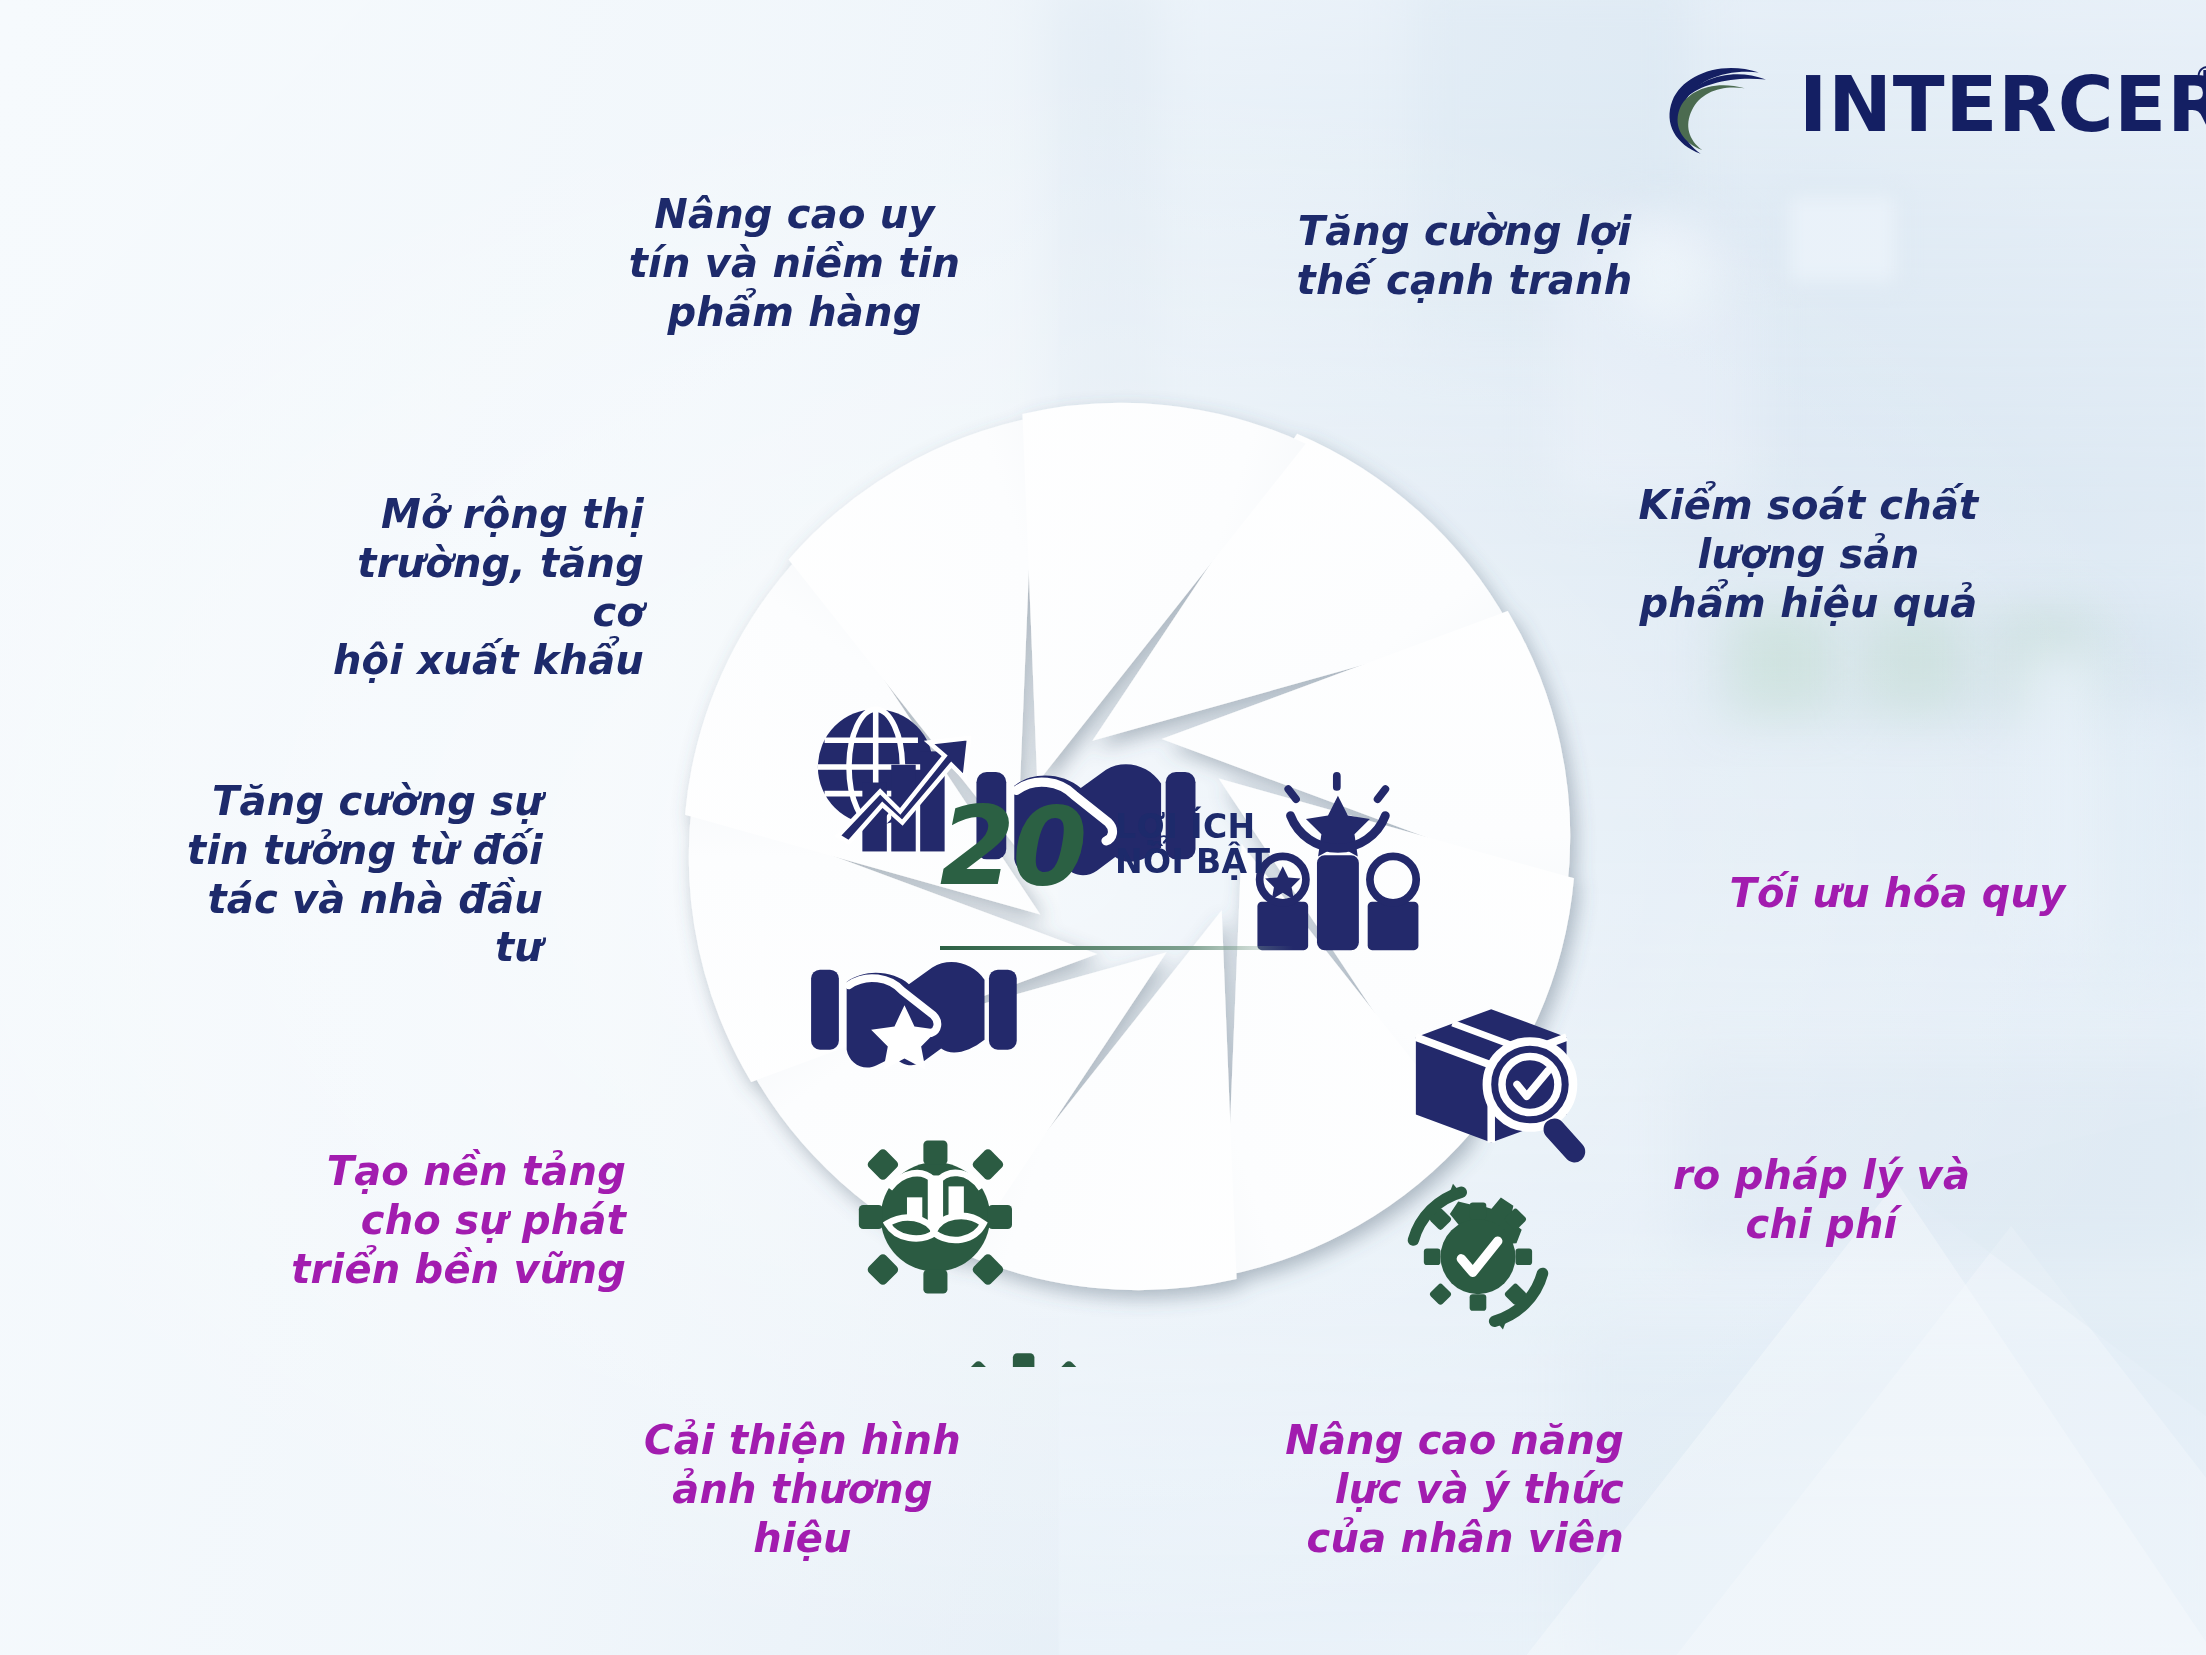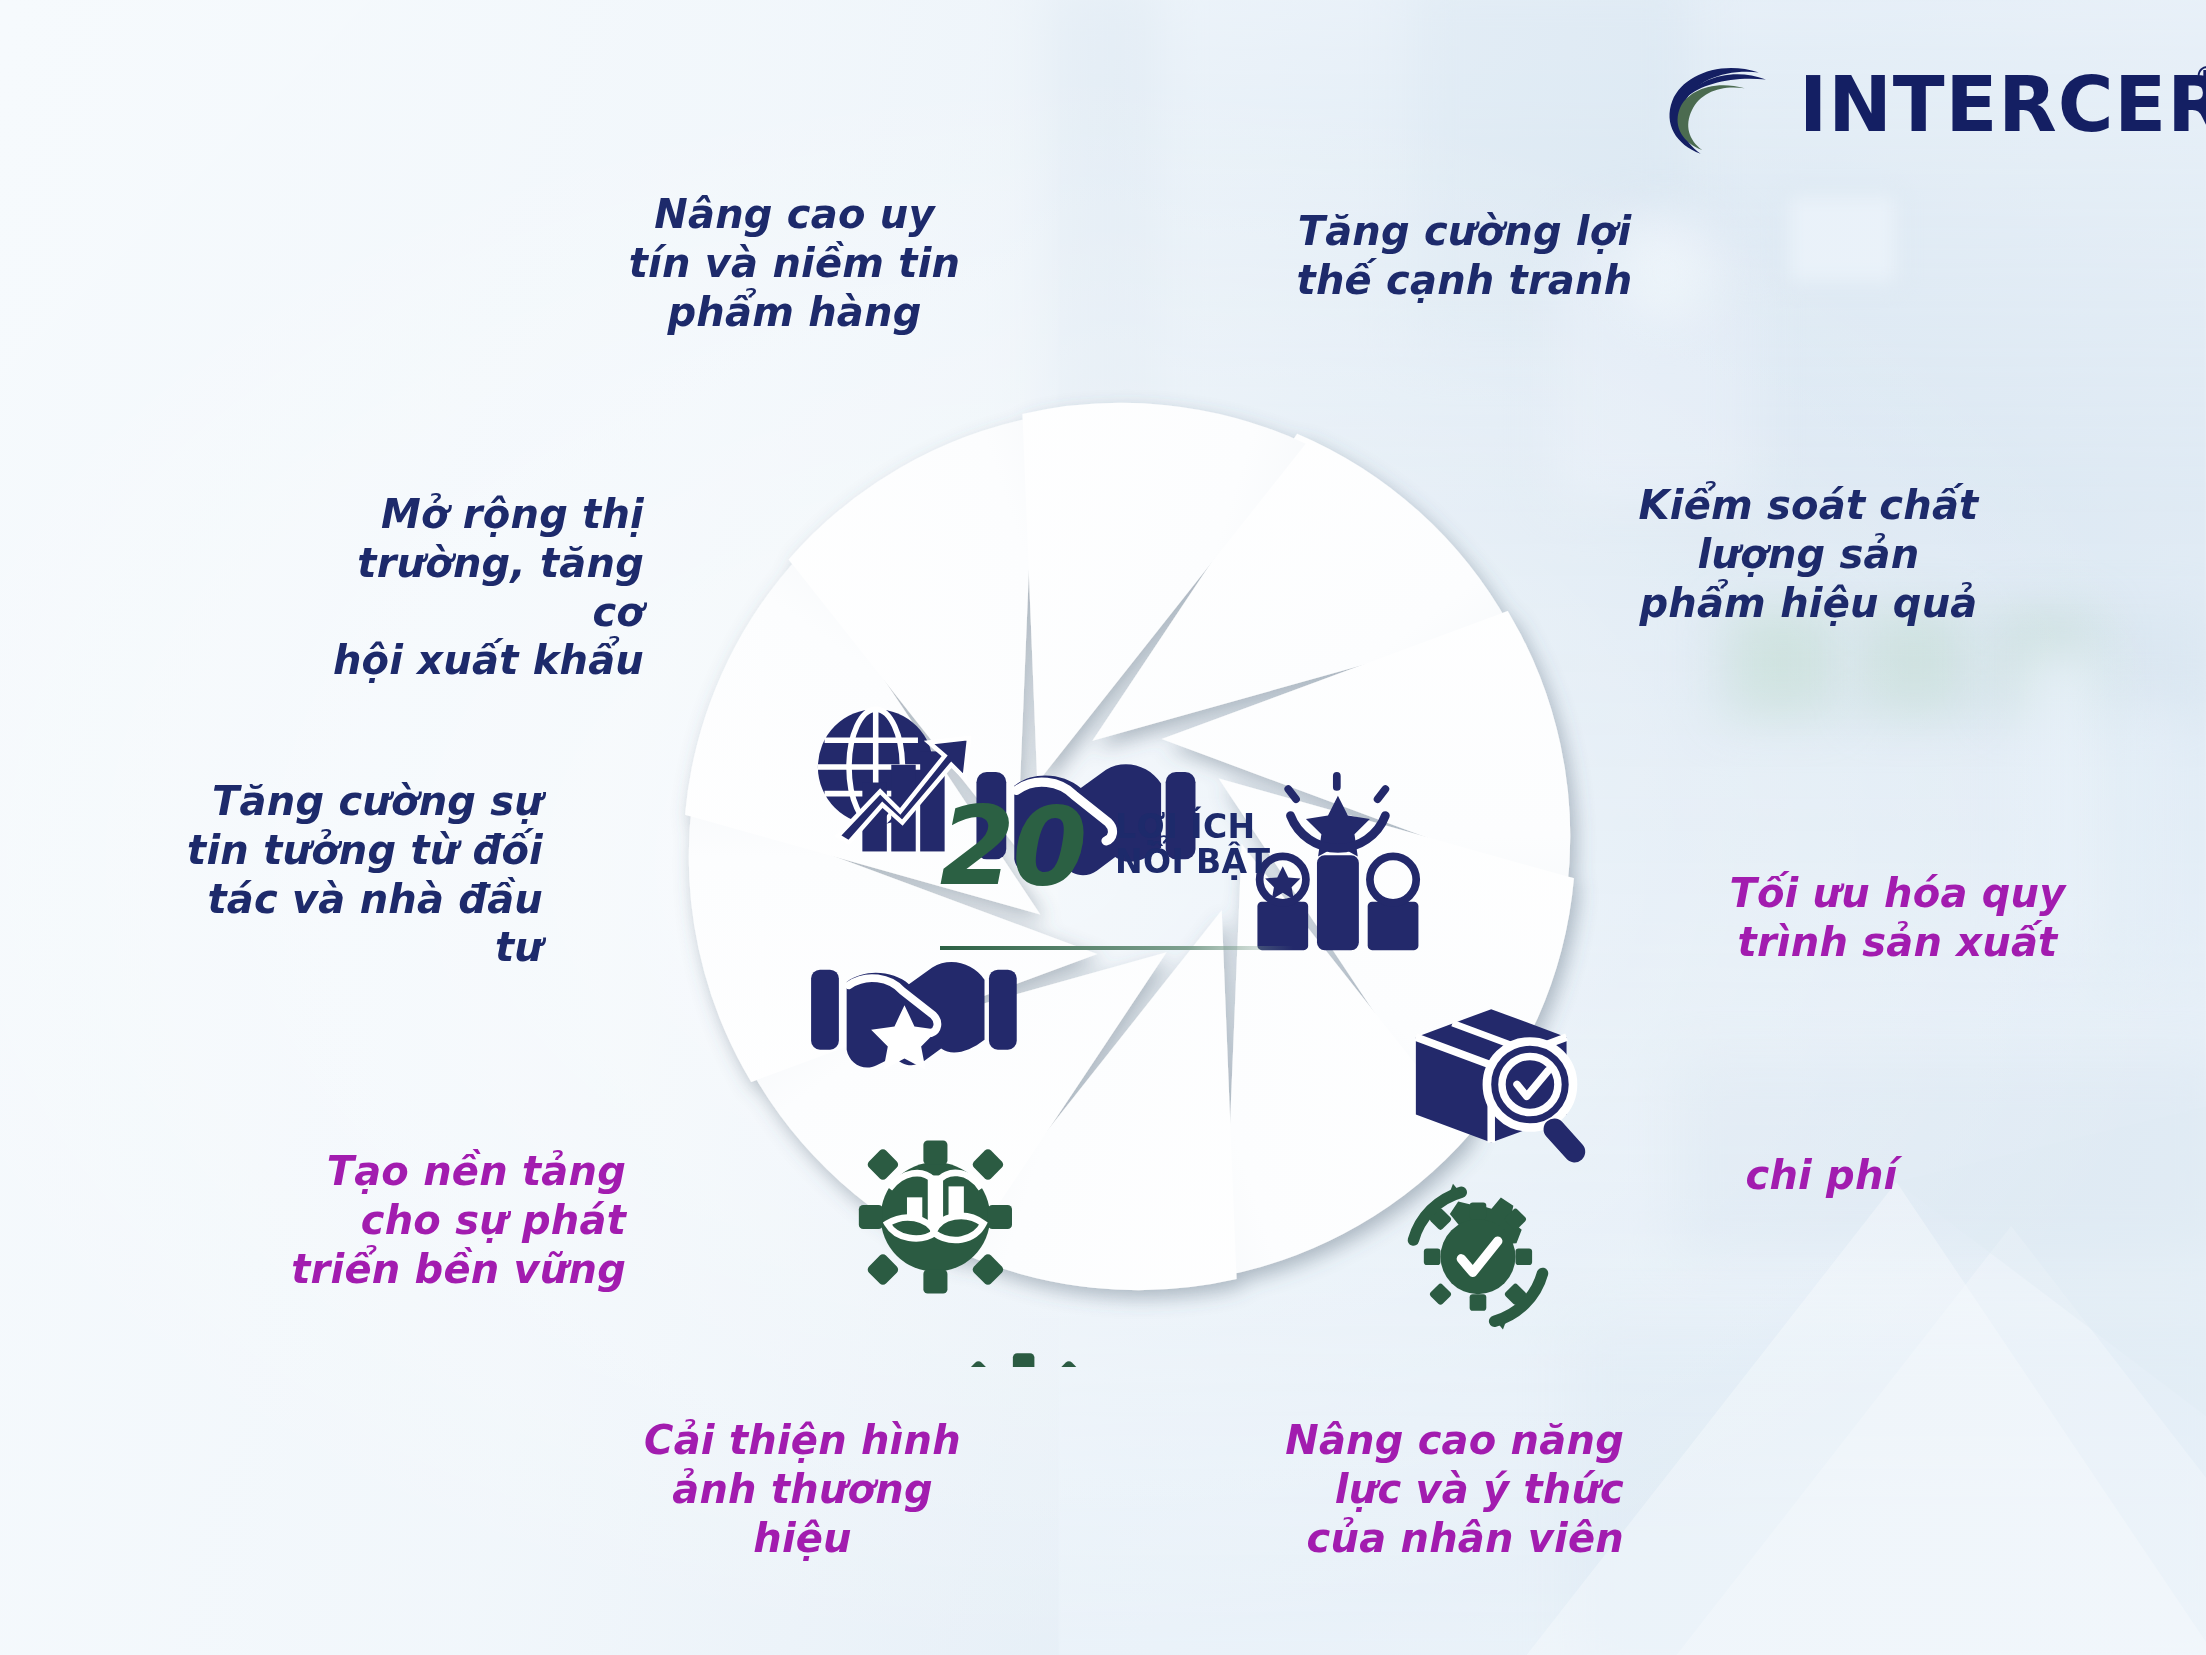--- a/index.html
+++ b/index.html
@@ -304,24 +304,24 @@
   </div>
 
 <div class="lbl navy ta-l" style="left:1623px;top:481px;width:371px;">
     <div>Kiểm soát chất</div>
     <div>lượng sản</div>
     <div>phẩm hiệu quả</div>
   </div>
 
 <div class="lbl green ta-l" style="left:1712px;top:869px;width:371px;">
     <div>Tối ưu hóa quy</div>
-    <div>trình sản xuất</div>
   </div>
 
 <div class="lbl green ta-l" style="left:1645px;top:1151px;width:353px;">
+    <div>ro pháp lý và</div>
     <div>chi phí</div>
   </div>
 
 <div class="lbl green ta-c" style="left:1253px;top:1416px;width:371px;text-align:right;">
     <div>Nâng cao năng</div>
     <div>lực và ý thức</div>
     <div>của nhân viên</div>
   </div>
 
 <div class="lbl green ta-c" style="left:635px;top:1416px;width:335px;">

